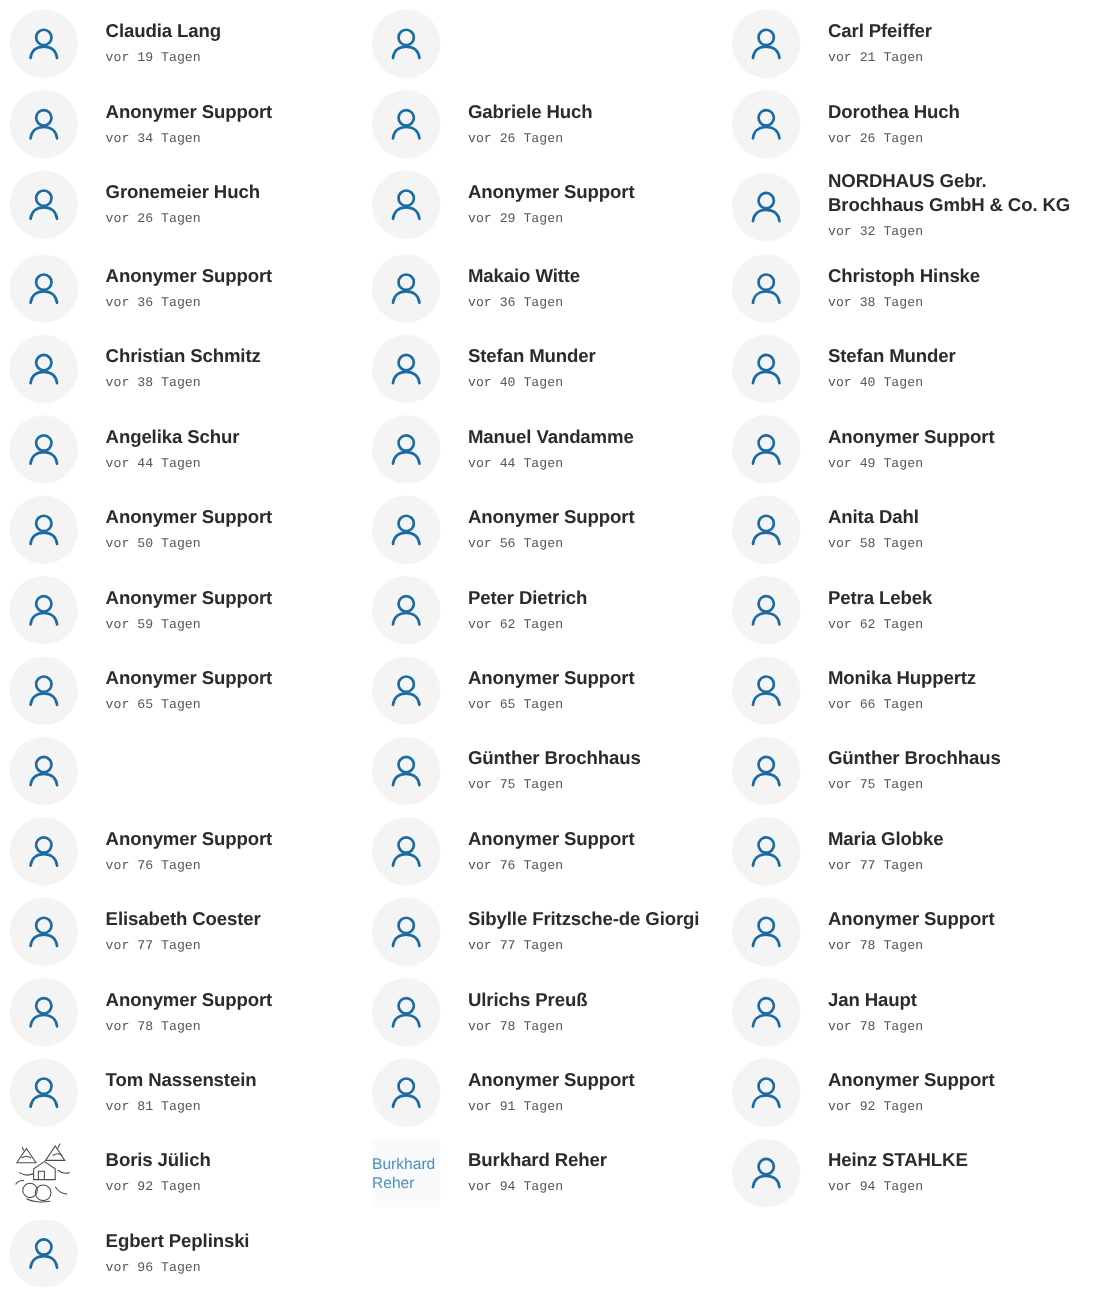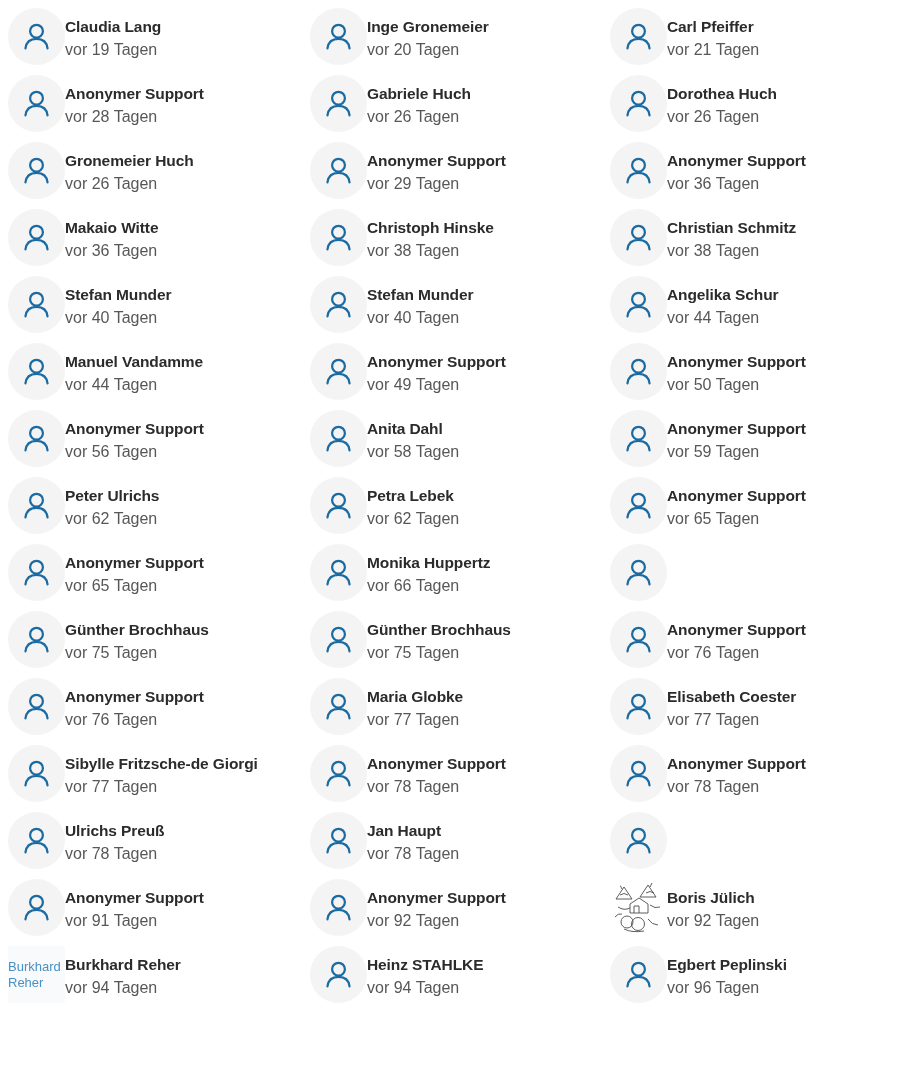--- a/index.html
+++ b/index.html
@@ -41,31 +41,33 @@
     width:57px;min-height:57px;flex:0 0 57px;
     display:flex;align-items:center;
     background:#f8fafc;border-radius:2px;
   }
   .avatar-textslot span{
     font-size:13px;line-height:16px;
     color:var(--alt-blue);
     word-break:break-word;
   }
   .supporter-text{
+    margin-left:23px;
     display:flex;flex-direction:column;gap:5px;
     max-width:222px;
   }
   .supporter-name{
     font-size:15.5px;font-weight:700;line-height:20px;
     color:var(--name-color);
     letter-spacing:-0.1px;
   }
   .supporter-time{
-    font-size:16px;line-height:15px;
+    font-size:11px;line-height:15px;
     color:var(--time-color);
+    font-family:Liberation Mono, monospace;
   }
 </style>
 </head>
 <body>
 
 <div class="supporter-grid" id="grid">
   <div class="supporter-item">
     <div class="avatar">
         <svg width="31" height="31" viewBox="0 0 32 32">
           <circle cx="16" cy="10.5" r="6.6" fill="none" stroke="#1b6ba3" stroke-width="2.3"></circle>
@@ -78,24 +80,20 @@
     </div>
   </div>
 
   <div class="supporter-item">
     <div class="avatar">
         <svg width="31" height="31" viewBox="0 0 32 32">
           <circle cx="16" cy="10.5" r="6.6" fill="none" stroke="#1b6ba3" stroke-width="2.3"></circle>
           <path d="M4.6 28.2 C5.4 21.6 10 18.4 16 18.4 C22 18.4 26.6 21.6 27.4 28.2" fill="none" stroke="#1b6ba3" stroke-width="2.3" stroke-linecap="round"></path>
         </svg>
       </div>
-    <div class="supporter-text">
-      <div class="supporter-name">Inge Gronemeier</div>
-      <div class="supporter-time">vor 20 Tagen</div>
-    </div>
   </div>
 
   <div class="supporter-item">
     <div class="avatar">
         <svg width="31" height="31" viewBox="0 0 32 32">
           <circle cx="16" cy="10.5" r="6.6" fill="none" stroke="#1b6ba3" stroke-width="2.3"></circle>
           <path d="M4.6 28.2 C5.4 21.6 10 18.4 16 18.4 C22 18.4 26.6 21.6 27.4 28.2" fill="none" stroke="#1b6ba3" stroke-width="2.3" stroke-linecap="round"></path>
         </svg>
       </div>
     <div class="supporter-text">
@@ -106,21 +104,21 @@
 
   <div class="supporter-item">
     <div class="avatar">
         <svg width="31" height="31" viewBox="0 0 32 32">
           <circle cx="16" cy="10.5" r="6.6" fill="none" stroke="#1b6ba3" stroke-width="2.3"></circle>
           <path d="M4.6 28.2 C5.4 21.6 10 18.4 16 18.4 C22 18.4 26.6 21.6 27.4 28.2" fill="none" stroke="#1b6ba3" stroke-width="2.3" stroke-linecap="round"></path>
         </svg>
       </div>
     <div class="supporter-text">
       <div class="supporter-name">Anonymer Support</div>
-      <div class="supporter-time">vor 28 Tagen</div>
+      <div class="supporter-time">vor 34 Tagen</div>
     </div>
   </div>
 
   <div class="supporter-item">
     <div class="avatar">
         <svg width="31" height="31" viewBox="0 0 32 32">
           <circle cx="16" cy="10.5" r="6.6" fill="none" stroke="#1b6ba3" stroke-width="2.3"></circle>
           <path d="M4.6 28.2 C5.4 21.6 10 18.4 16 18.4 C22 18.4 26.6 21.6 27.4 28.2" fill="none" stroke="#1b6ba3" stroke-width="2.3" stroke-linecap="round"></path>
         </svg>
       </div>
@@ -162,20 +160,32 @@
           <circle cx="16" cy="10.5" r="6.6" fill="none" stroke="#1b6ba3" stroke-width="2.3"></circle>
           <path d="M4.6 28.2 C5.4 21.6 10 18.4 16 18.4 C22 18.4 26.6 21.6 27.4 28.2" fill="none" stroke="#1b6ba3" stroke-width="2.3" stroke-linecap="round"></path>
         </svg>
       </div>
     <div class="supporter-text">
       <div class="supporter-name">Anonymer Support</div>
       <div class="supporter-time">vor 29 Tagen</div>
     </div>
   </div>
 
+  <div class="supporter-item">
+    <div class="avatar">
+        <svg width="31" height="31" viewBox="0 0 32 32">
+          <circle cx="16" cy="10.5" r="6.6" fill="none" stroke="#1b6ba3" stroke-width="2.3"></circle>
+          <path d="M4.6 28.2 C5.4 21.6 10 18.4 16 18.4 C22 18.4 26.6 21.6 27.4 28.2" fill="none" stroke="#1b6ba3" stroke-width="2.3" stroke-linecap="round"></path>
+        </svg>
+      </div>
+    <div class="supporter-text">
+      <div class="supporter-name">NORDHAUS Gebr. Brochhaus GmbH &amp; Co. KG</div>
+      <div class="supporter-time">vor 32 Tagen</div>
+    </div>
+  </div>
 
   <div class="supporter-item">
     <div class="avatar">
         <svg width="31" height="31" viewBox="0 0 32 32">
           <circle cx="16" cy="10.5" r="6.6" fill="none" stroke="#1b6ba3" stroke-width="2.3"></circle>
           <path d="M4.6 28.2 C5.4 21.6 10 18.4 16 18.4 C22 18.4 26.6 21.6 27.4 28.2" fill="none" stroke="#1b6ba3" stroke-width="2.3" stroke-linecap="round"></path>
         </svg>
       </div>
     <div class="supporter-text">
       <div class="supporter-name">Anonymer Support</div>
@@ -340,21 +350,21 @@
   </div>
 
   <div class="supporter-item">
     <div class="avatar">
         <svg width="31" height="31" viewBox="0 0 32 32">
           <circle cx="16" cy="10.5" r="6.6" fill="none" stroke="#1b6ba3" stroke-width="2.3"></circle>
           <path d="M4.6 28.2 C5.4 21.6 10 18.4 16 18.4 C22 18.4 26.6 21.6 27.4 28.2" fill="none" stroke="#1b6ba3" stroke-width="2.3" stroke-linecap="round"></path>
         </svg>
       </div>
     <div class="supporter-text">
-      <div class="supporter-name">Peter Ulrichs</div>
+      <div class="supporter-name">Peter Dietrich</div>
       <div class="supporter-time">vor 62 Tagen</div>
     </div>
   </div>
 
   <div class="supporter-item">
     <div class="avatar">
         <svg width="31" height="31" viewBox="0 0 32 32">
           <circle cx="16" cy="10.5" r="6.6" fill="none" stroke="#1b6ba3" stroke-width="2.3"></circle>
           <path d="M4.6 28.2 C5.4 21.6 10 18.4 16 18.4 C22 18.4 26.6 21.6 27.4 28.2" fill="none" stroke="#1b6ba3" stroke-width="2.3" stroke-linecap="round"></path>
         </svg>
@@ -556,20 +566,24 @@
     </div>
   </div>
 
   <div class="supporter-item">
     <div class="avatar">
         <svg width="31" height="31" viewBox="0 0 32 32">
           <circle cx="16" cy="10.5" r="6.6" fill="none" stroke="#1b6ba3" stroke-width="2.3"></circle>
           <path d="M4.6 28.2 C5.4 21.6 10 18.4 16 18.4 C22 18.4 26.6 21.6 27.4 28.2" fill="none" stroke="#1b6ba3" stroke-width="2.3" stroke-linecap="round"></path>
         </svg>
       </div>
+    <div class="supporter-text">
+      <div class="supporter-name">Tom Nassenstein</div>
+      <div class="supporter-time">vor 81 Tagen</div>
+    </div>
   </div>
 
   <div class="supporter-item">
     <div class="avatar">
         <svg width="31" height="31" viewBox="0 0 32 32">
           <circle cx="16" cy="10.5" r="6.6" fill="none" stroke="#1b6ba3" stroke-width="2.3"></circle>
           <path d="M4.6 28.2 C5.4 21.6 10 18.4 16 18.4 C22 18.4 26.6 21.6 27.4 28.2" fill="none" stroke="#1b6ba3" stroke-width="2.3" stroke-linecap="round"></path>
         </svg>
       </div>
     <div class="supporter-text">

